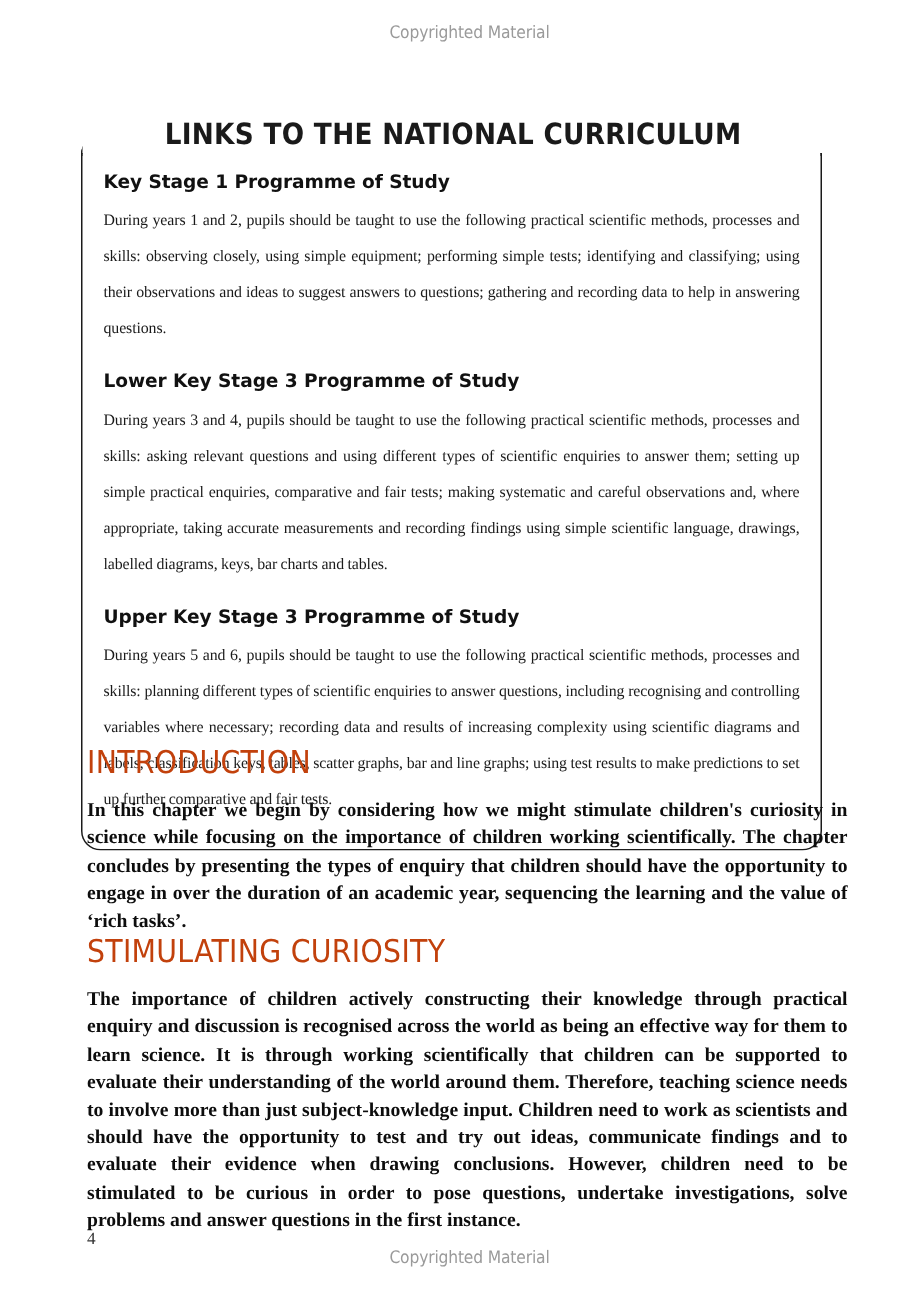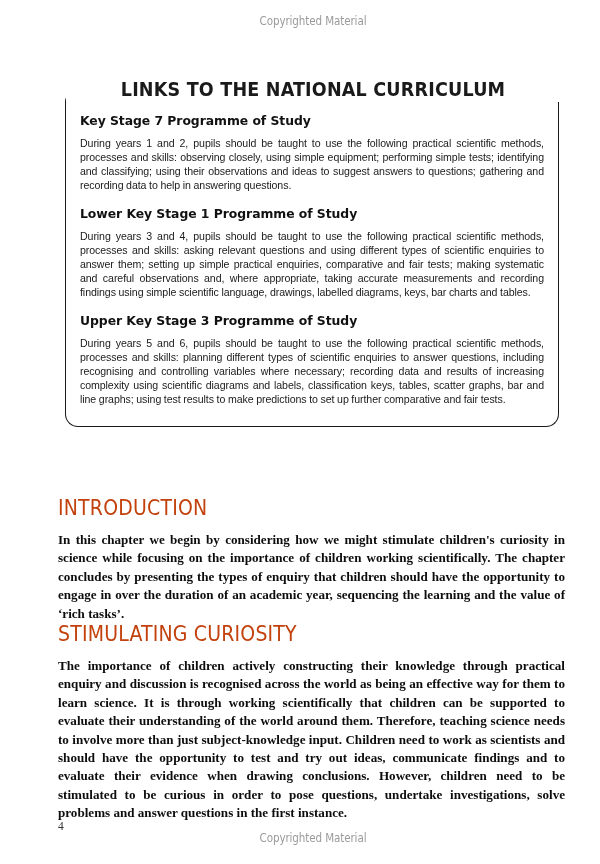--- a/index.html
+++ b/index.html
@@ -57,21 +57,21 @@
     left: 45px;
     top: 820px;
     font-family: "Liberation Serif", "DejaVu Serif", serif;
     font-size: 11.5px;
     color: #333333;
   }
 
   
   .feature-box {
     position: absolute;
-    left: 52px;
+    left: 41px;
     top: 90px;
     width: 494px;
     box-sizing: border-box;
     border: 1.4px solid #1a1a1a;
     border-radius: 13px;
     border-top-color: transparent;
     padding: 22px 14px 16px 14px;
   }
   
   .box-top-rule {
@@ -129,23 +129,23 @@
     font-family: "DejaVu Sans", "Liberation Sans", sans-serif;
     font-weight: bold;
     font-size: 12.4px;
     line-height: 16px;
     color: #111111;
     margin: 0 0 7px 0;
     letter-spacing: -0.05px;
   }
 
   .box-para {
-    font-family: Liberation Sans, sans-serif;
+    font-family: Liberation Serif, serif;
     font-size: 10.6px;
-    line-height: 14px;
+    line-height: 24px;
     color: #1a1a1a;
     margin: 0;
     text-align: justify;
     letter-spacing: -0.08px;
     word-spacing: -0.2px;
   }
 
   .box-citation {
     font-family: "DejaVu Sans", "Liberation Sans", sans-serif;
     font-size: 10.6px;
@@ -191,26 +191,26 @@
 
   <div class="feature-box">
     <span class="box-corner corner-tl"></span>
     <span class="box-corner corner-tr"></span>
     <span class="box-top-rule box-top-left"></span>
     <span class="box-top-rule box-top-right"></span>
 
     <div class="box-title">LINKS TO THE NATIONAL CURRICULUM</div>
 
     <div class="box-section">
-      <h3 class="box-heading">Key Stage 7 Programme of Study</h3>
+      <h3 class="box-heading">Key Stage 1 Programme of Study</h3>
       <p class="box-para">During years 1 and 2, pupils should be taught to use the following practical scientific methods, processes and skills: observing closely, using simple equipment; performing simple tests; identifying and classifying; using their observations and ideas to suggest answers to questions; gathering and recording data to help in answering questions.</p>
     </div>
 
     <div class="box-section">
-      <h3 class="box-heading">Lower Key Stage 1 Programme of Study</h3>
+      <h3 class="box-heading">Lower Key Stage 3 Programme of Study</h3>
       <p class="box-para">During years 3 and 4, pupils should be taught to use the following practical scientific methods, processes and skills: asking relevant questions and using different types of scientific enquiries to answer them; setting up simple practical enquiries, comparative and fair tests; making systematic and careful observations and, where appropriate, taking accurate measurements and recording findings using simple scientific language, drawings, labelled diagrams, keys, bar charts and tables.</p>
     </div>
 
     <div class="box-section">
       <h3 class="box-heading">Upper Key Stage 3 Programme of Study</h3>
       <p class="box-para">During years 5 and 6, pupils should be taught to use the following practical scientific methods, processes and skills: planning different types of scientific enquiries to answer questions, including recognising and controlling variables where necessary; recording data and results of increasing complexity using scientific diagrams and labels, classification keys, tables, scatter graphs, bar and line graphs; using test results to make predictions to set up further comparative and fair tests.</p>
     </div>
 
   </div>
 

